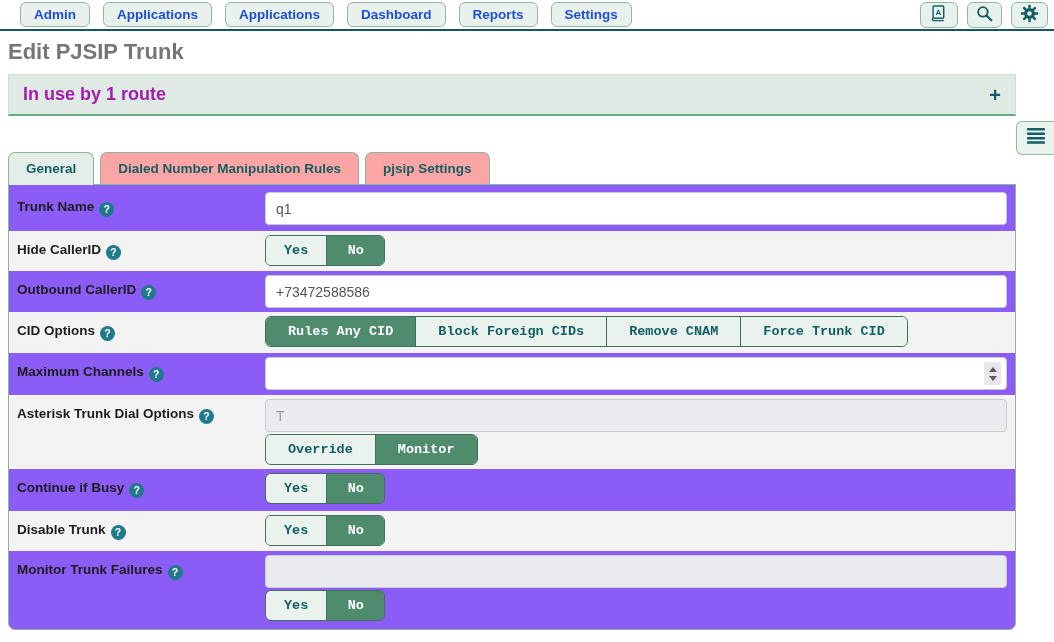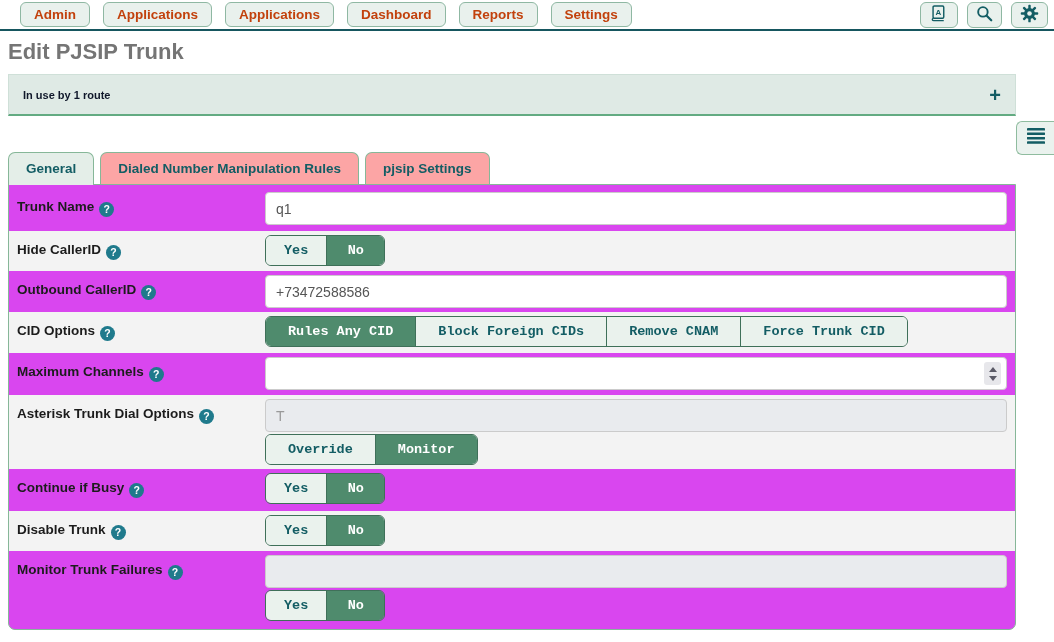--- a/index.html
+++ b/index.html
@@ -5,52 +5,52 @@
   * { box-sizing: border-box; margin: 0; padding: 0; }
   html,body { width: 1054px; height: 642px; background: #fff; overflow: hidden;
     font-family: "Liberation Sans", sans-serif; }
   .screen { position: relative; width: 1054px; height: 642px; background: #fff; }
 
   
   .nav { display: flex; align-items: center; height: 31px; padding: 2px 6px 2px 20px;
     border-bottom: 2px solid #16565f; gap: 13px; background: #fff; }
   .navbtn { display: inline-flex; align-items: center; justify-content: center;
     padding: 3px 13px; height: 25px; background: #e9f1ed; border: 1px solid #8fb8a3;
-    border-radius: 6px; color: #c2410c; font-weight: 700; font-size: 13.5px; cursor: pointer; }
+    border-radius: 6px; color: #1d4ed8; font-weight: 700; font-size: 13.5px; cursor: pointer; }
   .nav-right { margin-left: auto; display: flex; gap: 9px; }
   .toolbtn { display: inline-flex; align-items: center; justify-content: center;
     height: 26px; min-width: 32px; padding: 2px 7px; background: #e9f1ed;
     border: 1px solid #8fb8a3; border-radius: 6px; cursor: pointer; }
 
   
   .page-title { margin: 8px 0 9px 8px; font-size: 22px; font-weight: 700; color: #757575; }
 
   
   .notice { margin: 0 38px 0 8px; height: 42px; background: #dfeae5;
     border: 1px solid #cfe0d8; border-bottom: 2px solid #63ab82;
     display: flex; align-items: center; padding: 0 14px; cursor: pointer; }
-  .notice-text { color: #0f172a; font-weight: 700; font-size: 11px; }
+  .notice-text { color: #a21caf; font-weight: 700; font-size: 18px; }
   .notice-plus { margin-left: auto; color: #135d64; font-weight: 700; font-size: 20px; line-height: 1; }
 
   
   .flyout { position: absolute; top: 121px; right: 0; width: 38px; height: 34px;
     background: #eaf2ee; border: 1px solid #8fbc9f; border-right: none;
     border-radius: 6px 0 0 6px; display: flex; align-items: center; justify-content: center;
     cursor: pointer; z-index: 5; }
 
   
   .tabs { display: flex; gap: 6px; margin: 36px 38px 0 8px; position: relative; z-index: 2; }
   .tab { border: 1px solid #86b798; border-bottom: none; border-radius: 7px 7px 0 0;
     padding: 8px 17px; font-weight: 700; font-size: 13.5px; color: #135d64;
     background: #fca5a5; cursor: pointer; }
   .tab.active { background: #e4eee8; margin-bottom: -1px; padding-bottom: 9px; }
 
   
   .panel { margin: 0 38px 0 8px; border: 1px solid #86b798; border-radius: 0 0 7px 7px;
-    background: #d946ef; overflow: hidden; position: relative; z-index: 1; }
+    background: #8b5cf6; overflow: hidden; position: relative; z-index: 1; }
   .row { display: flex; align-items: flex-start; }
   .row.alt { background: #f3f3f3; }
   .lab { width: 256px; flex: none; padding: 11px 4px 8px 8px; font-weight: 700;
     font-size: 13.5px; color: #1c1c1c; }
   .help { display: inline-flex; align-items: center; justify-content: center;
     width: 15px; height: 15px; border-radius: 50%; background: #1f7a8c; color: #fff;
     font-size: 10.5px; font-weight: 700; margin-left: 5px; vertical-align: -2px; cursor: pointer; }
   .ctrl { flex: 1; padding: 4px 8px 4px 0; }
 
   .tinput { width: 100%; height: 33px; border: 1px solid #cbcbcb; border-radius: 4px;

